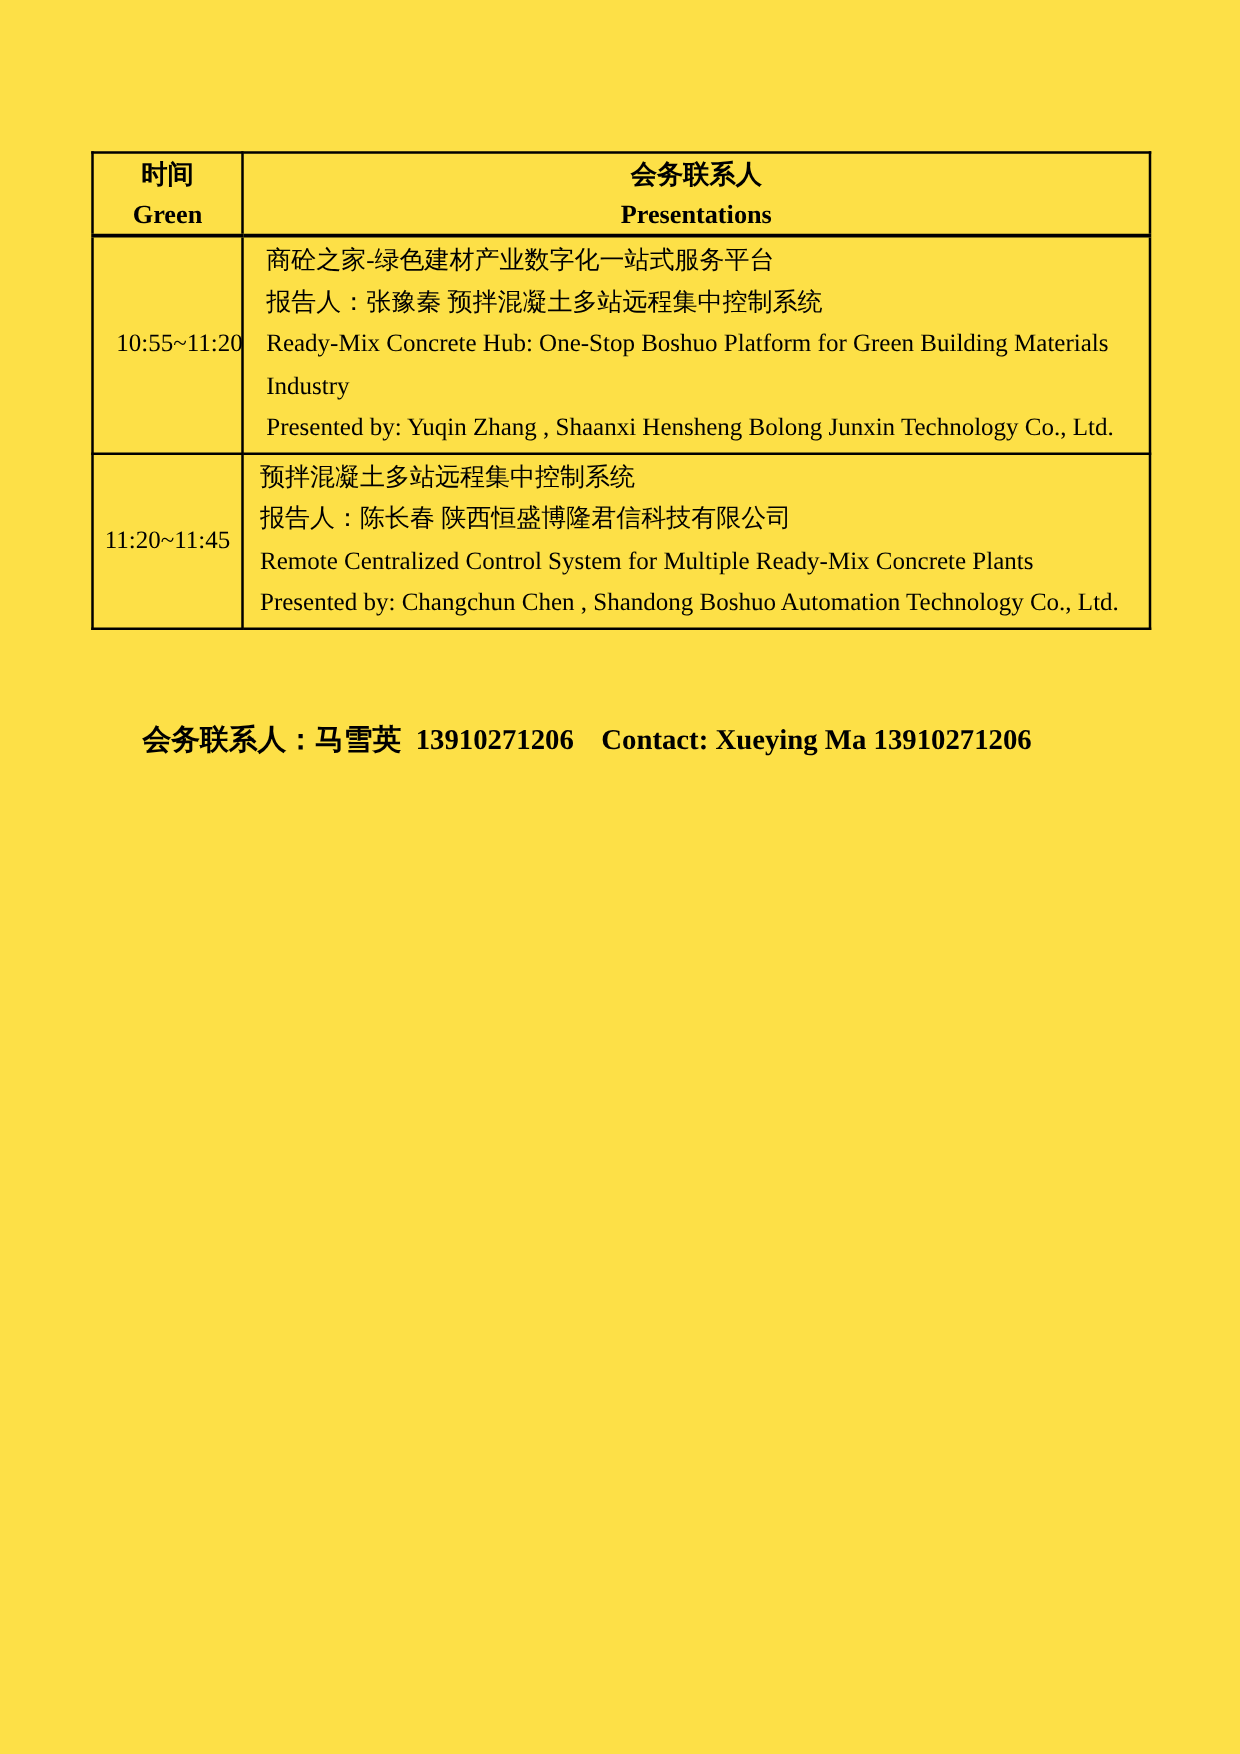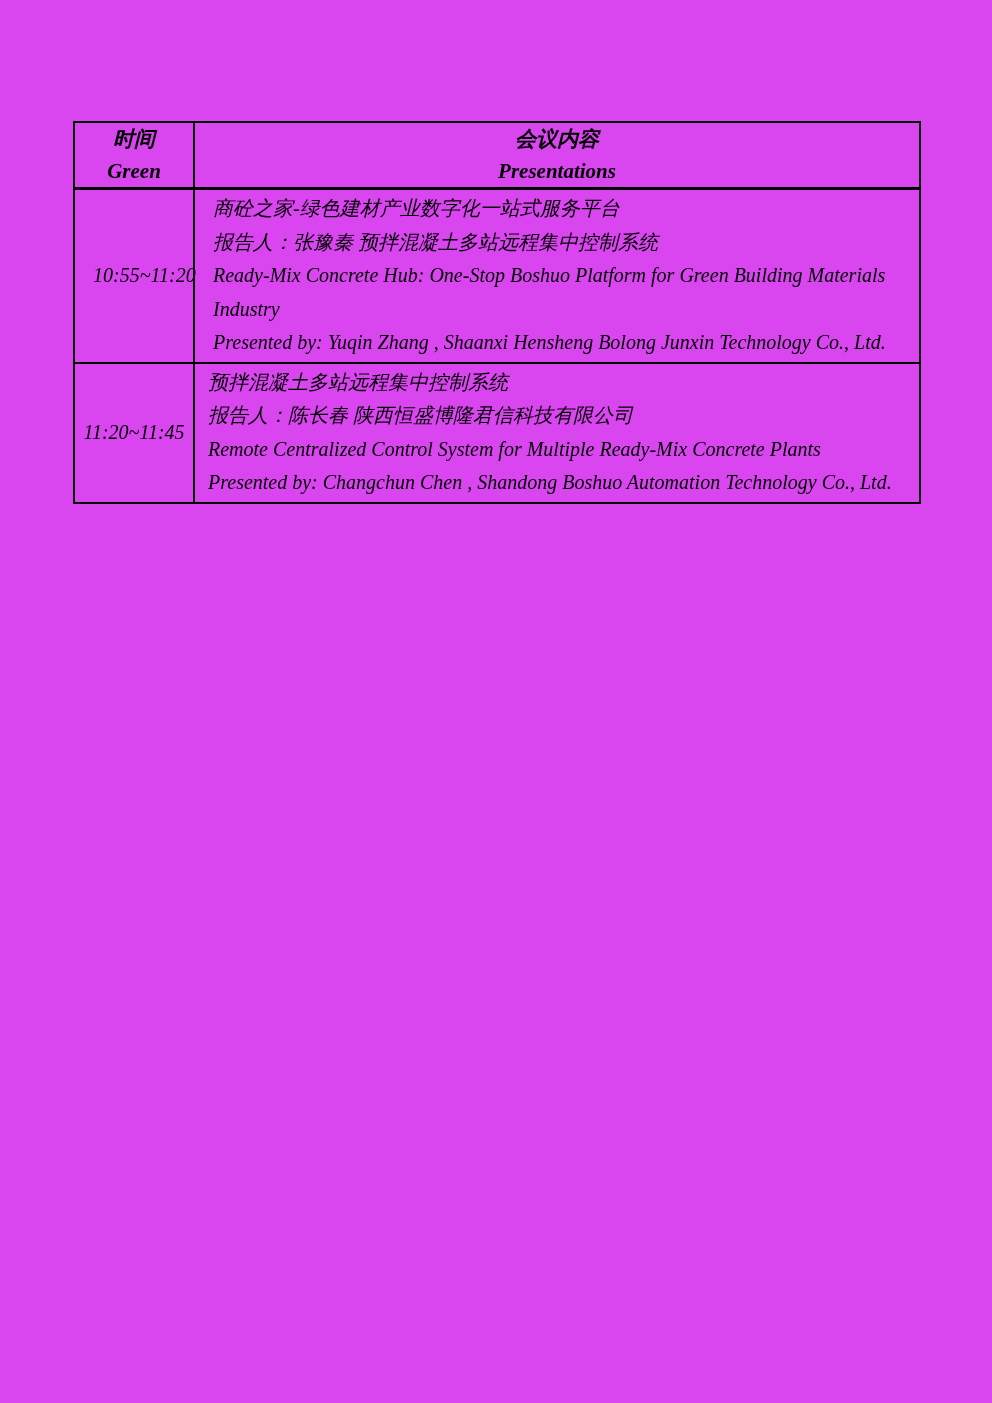--- a/index.html
+++ b/index.html
@@ -11,22 +11,21 @@
   body {
     width: 992px;
     height: 1403px;
     position: relative;
     font-family: "Liberation Serif", "DejaVu Serif", serif;
     color: #000000;
   }
   .page {
     position: absolute;
     inset: 0;
-    background: #d946ef;
-    font-style: italic;
+    background: #fde047;
   }
   table.schedule {
     position: absolute;
     left: 73px;
     top: 121px;
     width: 846px;
     border-collapse: collapse;
     table-layout: fixed;
   }
   .col-time { width: 120px; }
@@ -89,21 +88,21 @@
       <col class="col-time">
       <col class="col-content">
     </colgroup>
     <thead>
       <tr class="header-row">
         <th class="cell-time">
           <div class="hline">时间</div>
           <div class="hline">Green</div>
         </th>
         <th class="cell-content">
-          <div class="hline">会议内容</div>
+          <div class="hline">会务联系人</div>
           <div class="hline">Presentations</div>
         </th>
       </tr>
     </thead>
     <tbody>
       <tr class="row row-1">
         <td class="cell-time">10:55~11:20</td>
         <td class="cell-content">
           <div class="line">商砼之家-绿色建材产业数字化一站式服务平台</div>
           <div class="line">报告人：张豫秦 预拌混凝土多站远程集中控制系统</div>
@@ -117,14 +116,15 @@
         <td class="cell-content">
           <div class="line">预拌混凝土多站远程集中控制系统</div>
           <div class="line">报告人：陈长春 陕西恒盛博隆君信科技有限公司</div>
           <div class="line">Remote Centralized Control System for Multiple Ready-Mix Concrete Plants</div>
           <div class="line">Presented by: Changchun Chen , Shandong Boshuo Automation Technology Co., Ltd.</div>
         </td>
       </tr>
     </tbody>
   </table>
 
+  <p class="contact"><span class="contact-zh">会务联系人：马雪英  13910271206</span><span class="gap"></span><span class="contact-en">Contact: Xueying Ma 13910271206</span></p>
 
 </div>
 
 </body></html>

